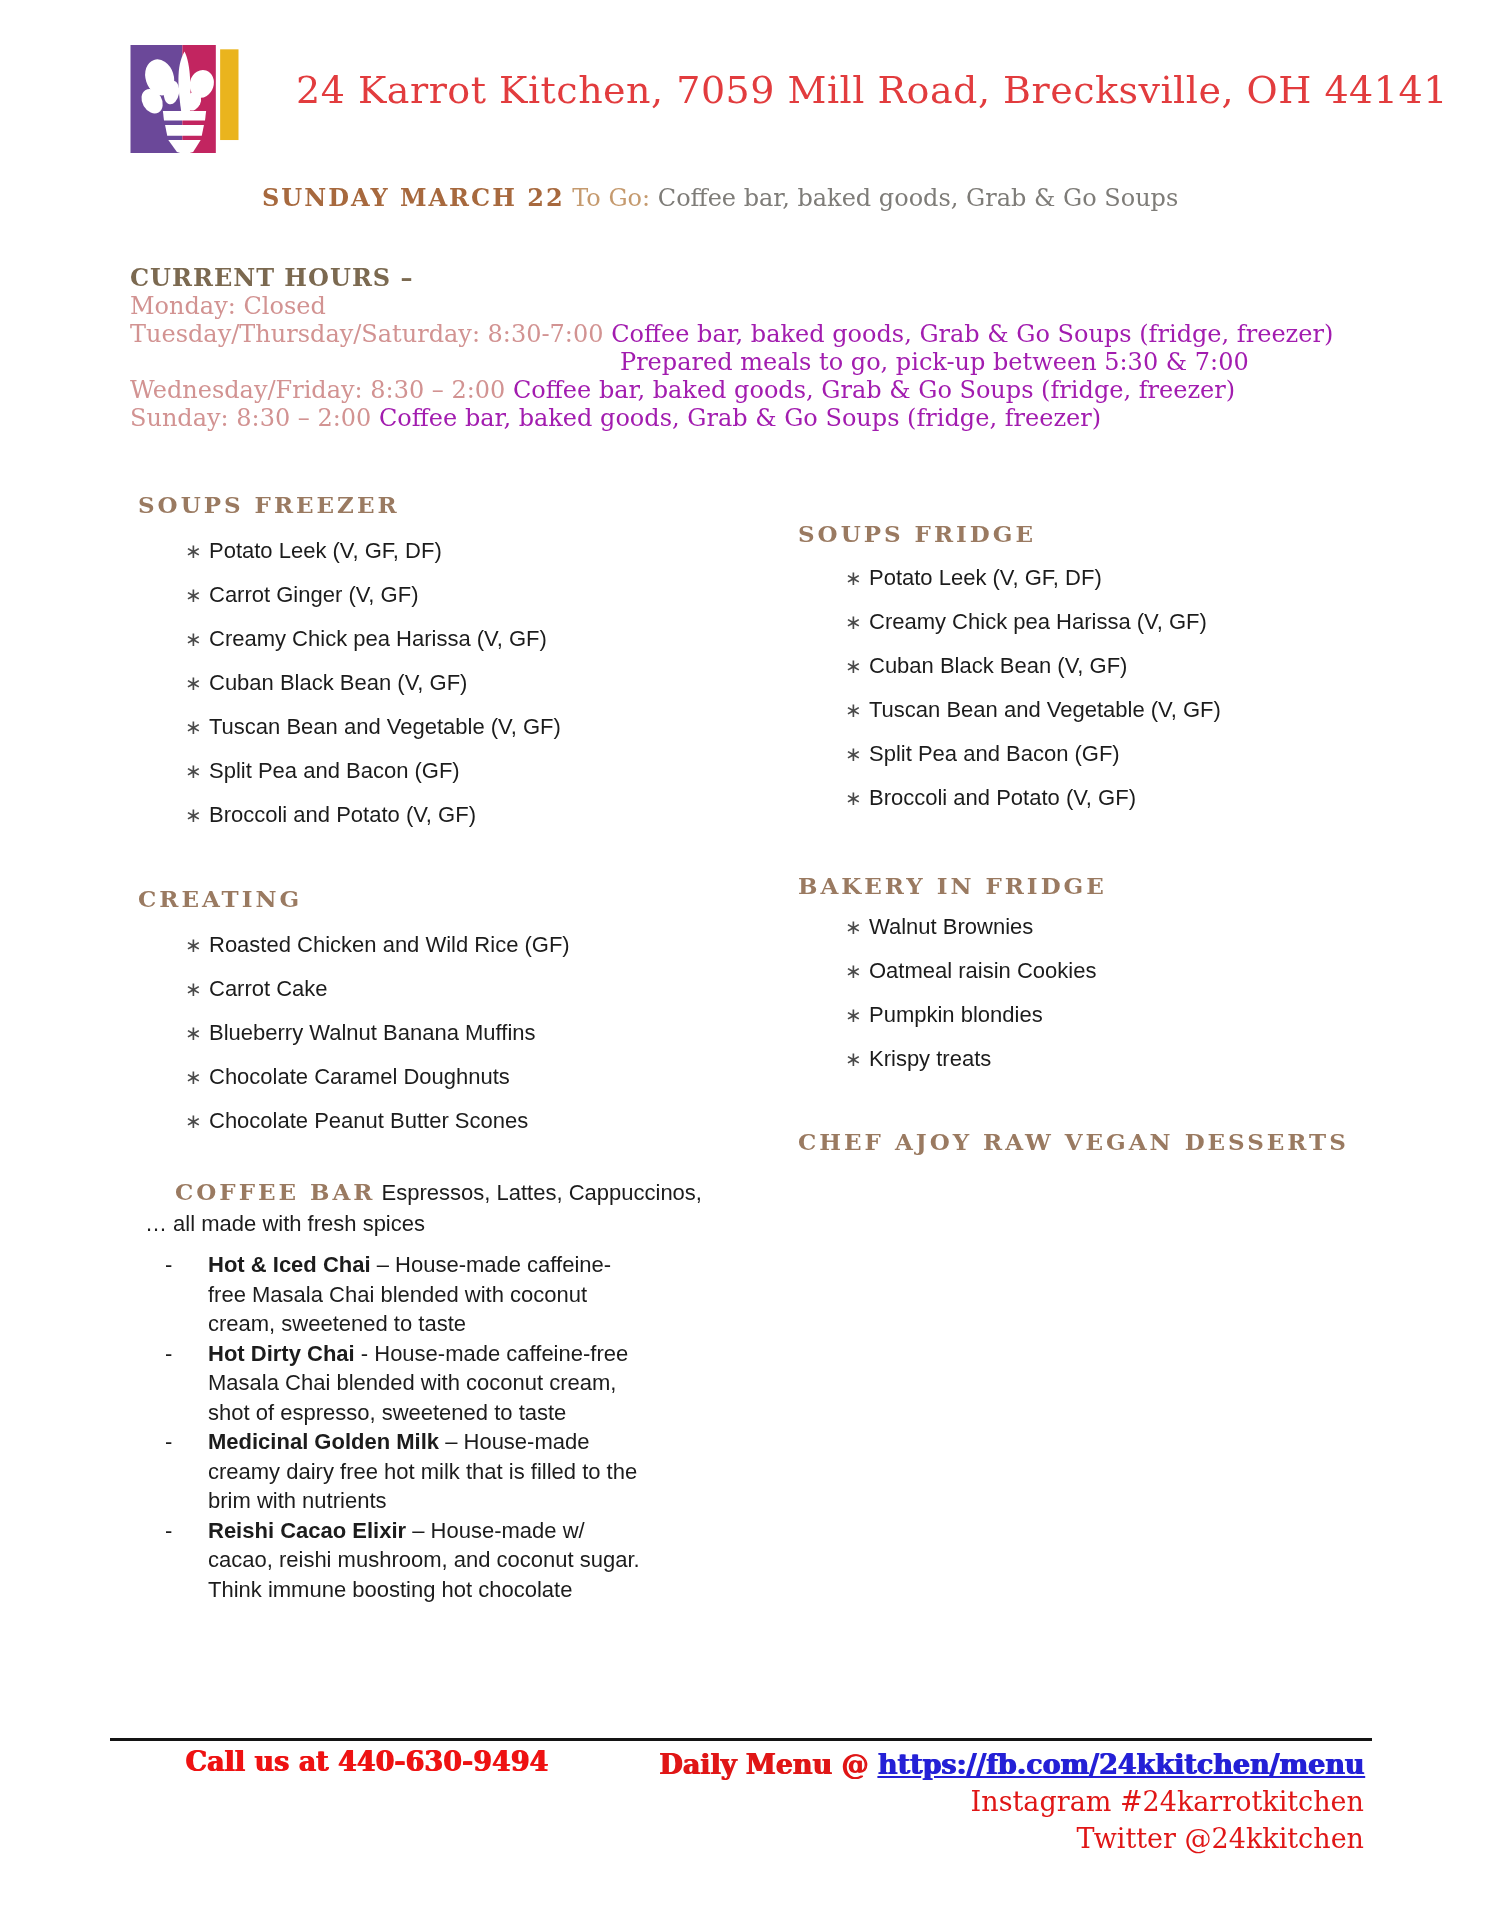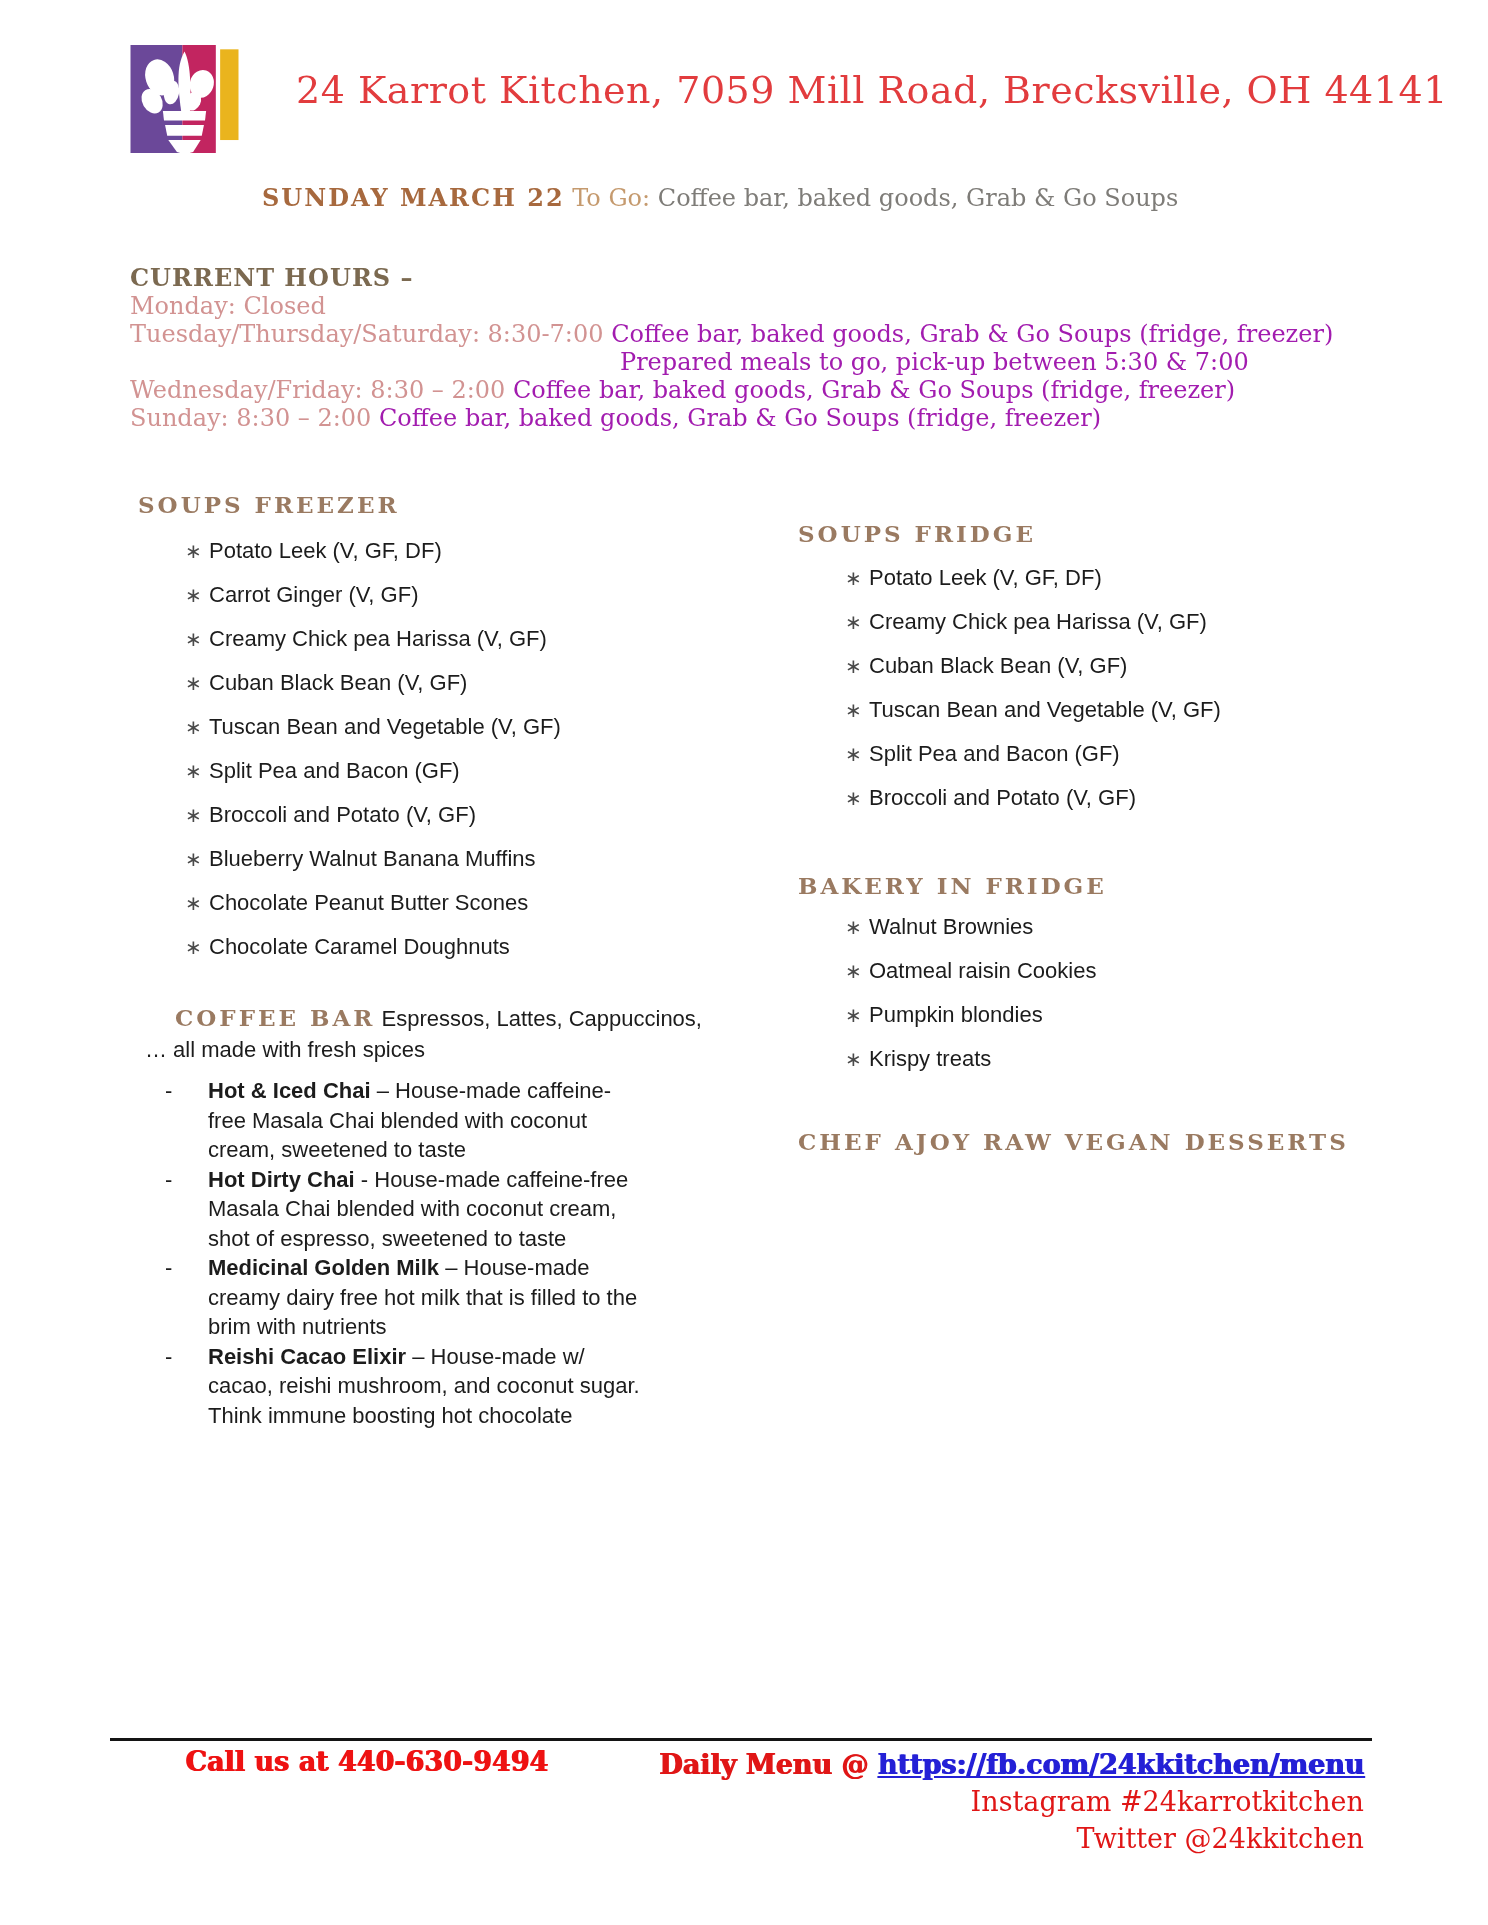--- a/index.html
+++ b/index.html
@@ -124,27 +124,35 @@
       <li class="menu-item">Potato Leek (V, GF, DF)</li>
           <li class="menu-item">Carrot Ginger (V, GF)</li>
           <li class="menu-item">Creamy Chick pea Harissa (V, GF)</li>
           <li class="menu-item">Cuban Black Bean (V, GF)</li>
           <li class="menu-item">Tuscan Bean and Vegetable (V, GF)</li>
           <li class="menu-item">Split Pea and Bacon (GF)</li>
           <li class="menu-item">Broccoli and Potato (V, GF)</li>
         </ul>
     </div>
 
+    <div class="sec-creating">
+      <h2 class="section-heading">CREATING</h2>
+      <ul class="menu-list">
+
+      <li class="menu-item">Roasted Chicken and Wild Rice  (GF)</li>
+          <li class="menu-item">Carrot Cake</li>
+        </ul>
+    </div>
 
     <div class="sec-bakery-bar">
       <ul class="menu-list">
 
       <li class="menu-item">Blueberry Walnut Banana Muffins</li>
+          <li class="menu-item">Chocolate Caramel Doughnuts</li>
           <li class="menu-item">Chocolate Peanut Butter Scones</li>
-          <li class="menu-item">Chocolate Caramel Doughnuts</li>
         </ul>
     </div>
 
     <div class="coffee">
       <div class="intro">
         <div class="line1"><span class="coffee-heading">COFFEE BAR</span><span> Espressos, Lattes, Cappuccinos,</span></div>
         <div class="line2">… all made with fresh spices</div>
       </div>
       <ul class="drinks">
 

